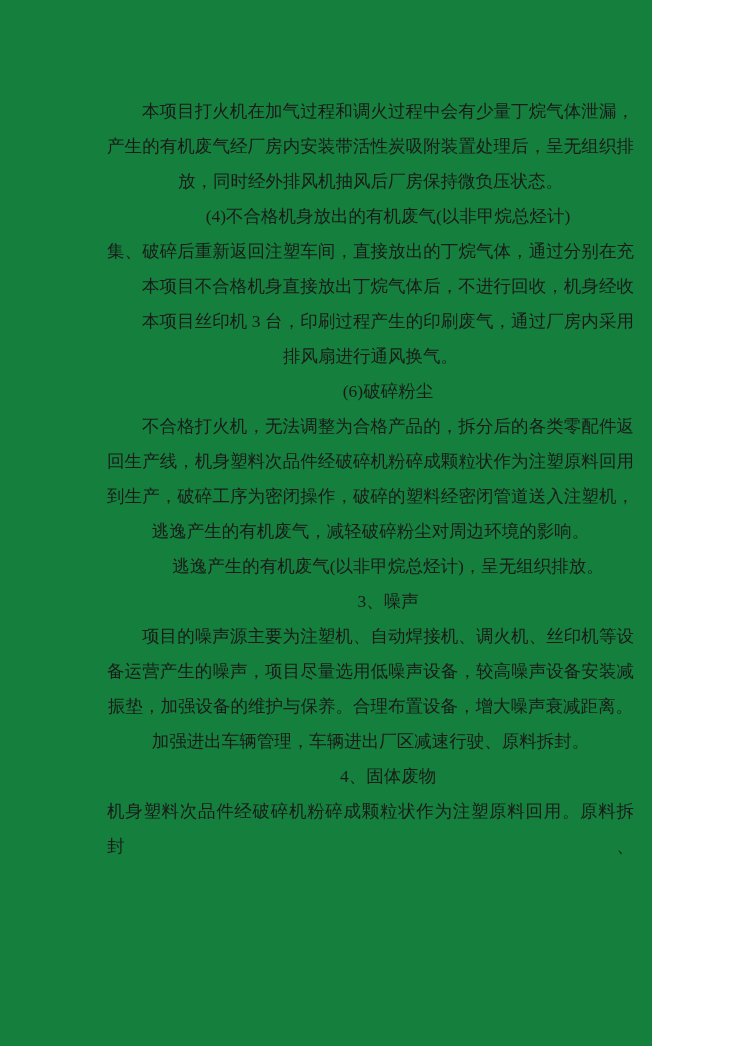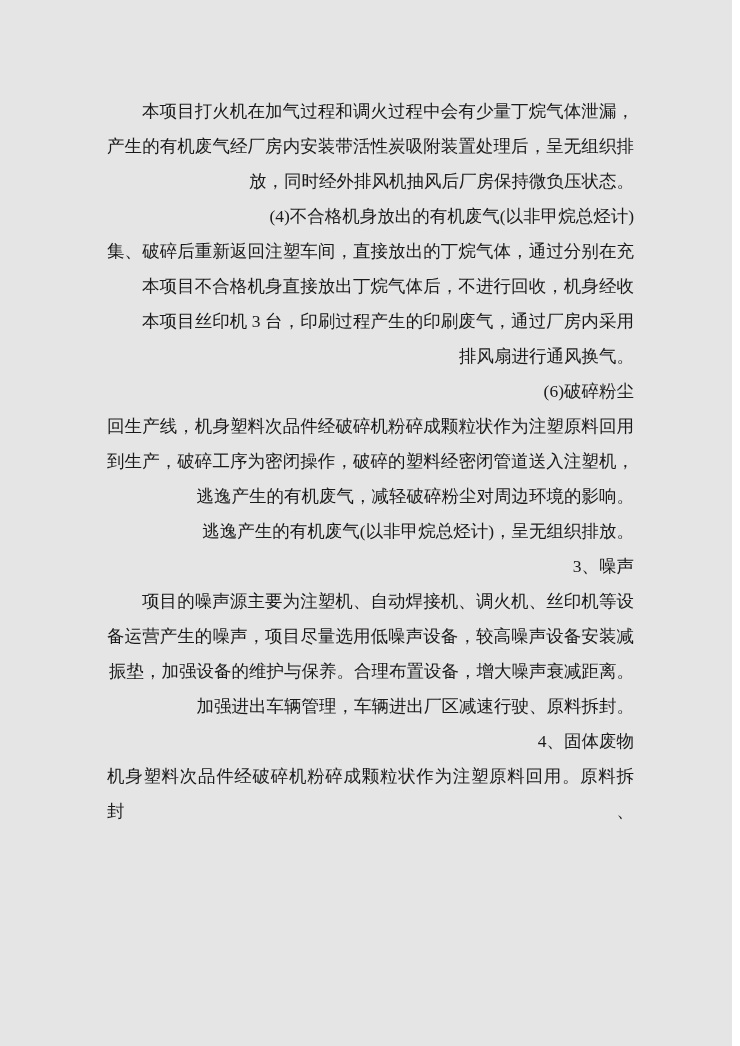--- a/index.html
+++ b/index.html
@@ -2,39 +2,39 @@
 <html><head>
 <meta charset="utf-8">
 <style>
   html, body {
     margin: 0;
     padding: 0;
     background: #ffffff;
   }
   .page {
     position: relative;
-    width: 732px;
+    width: 652px;
     height: 1046px;
-    background: #e5e5e5;
+    background: #15803d;
     overflow: hidden;
     font-family: "Liberation Serif", "DejaVu Serif", serif;
   }
   .content {
     position: absolute;
     left: 107px;
     top: 94px;
     width: 527px;
     color: #1a1a1a;
   }
   .line {
     height: 35px;
     line-height: 35px;
     font-size: 17.5px;
     white-space: nowrap;
-    text-align: right;
+    text-align: center;
   }
   .line.indent {
     padding-left: 35px;
   }
   .line.j {
     white-space: normal;
     text-align: justify;
     text-align-last: justify;
   }
   .line.j.indent {
@@ -49,20 +49,21 @@
   <div class="content" style="color: rgb(26, 26, 26);">
       <div class="line indent j">本项目打火机在加气过程和调火过程中会有少量丁烷气体泄漏，</div>
       <div class="line j">产生的有机废气经厂房内安装带活性炭吸附装置处理后，呈无组织排</div>
       <div class="line">放，同时经外排风机抽风后厂房保持微负压状态。</div>
       <div class="line indent">(4)不合格机身放出的有机废气(以非甲烷总烃计)</div>
       <div class="line j">集、破碎后重新返回注塑车间，直接放出的丁烷气体，通过分别在充</div>
       <div class="line indent j">本项目不合格机身直接放出丁烷气体后，不进行回收，机身经收</div>
       <div class="line indent j">本项目丝印机 3 台，印刷过程产生的印刷废气，通过厂房内采用</div>
       <div class="line">排风扇进行通风换气。</div>
       <div class="line indent">(6)破碎粉尘</div>
+      <div class="line indent j">不合格打火机，无法调整为合格产品的，拆分后的各类零配件返</div>
       <div class="line j">回生产线，机身塑料次品件经破碎机粉碎成颗粒状作为注塑原料回用</div>
       <div class="line j">到生产，破碎工序为密闭操作，破碎的塑料经密闭管道送入注塑机，</div>
       <div class="line">逃逸产生的有机废气，减轻破碎粉尘对周边环境的影响。</div>
       <div class="line indent">逃逸产生的有机废气(以非甲烷总烃计)，呈无组织排放。</div>
       <div class="line indent">3、噪声</div>
       <div class="line indent j">项目的噪声源主要为注塑机、自动焊接机、调火机、丝印机等设</div>
       <div class="line j">备运营产生的噪声，项目尽量选用低噪声设备，较高噪声设备安装减</div>
       <div class="line">振垫，加强设备的维护与保养。合理布置设备，增大噪声衰减距离。</div>
       <div class="line">加强进出车辆管理，车辆进出厂区减速行驶、原料拆封。</div>
       <div class="line indent">4、固体废物</div>

